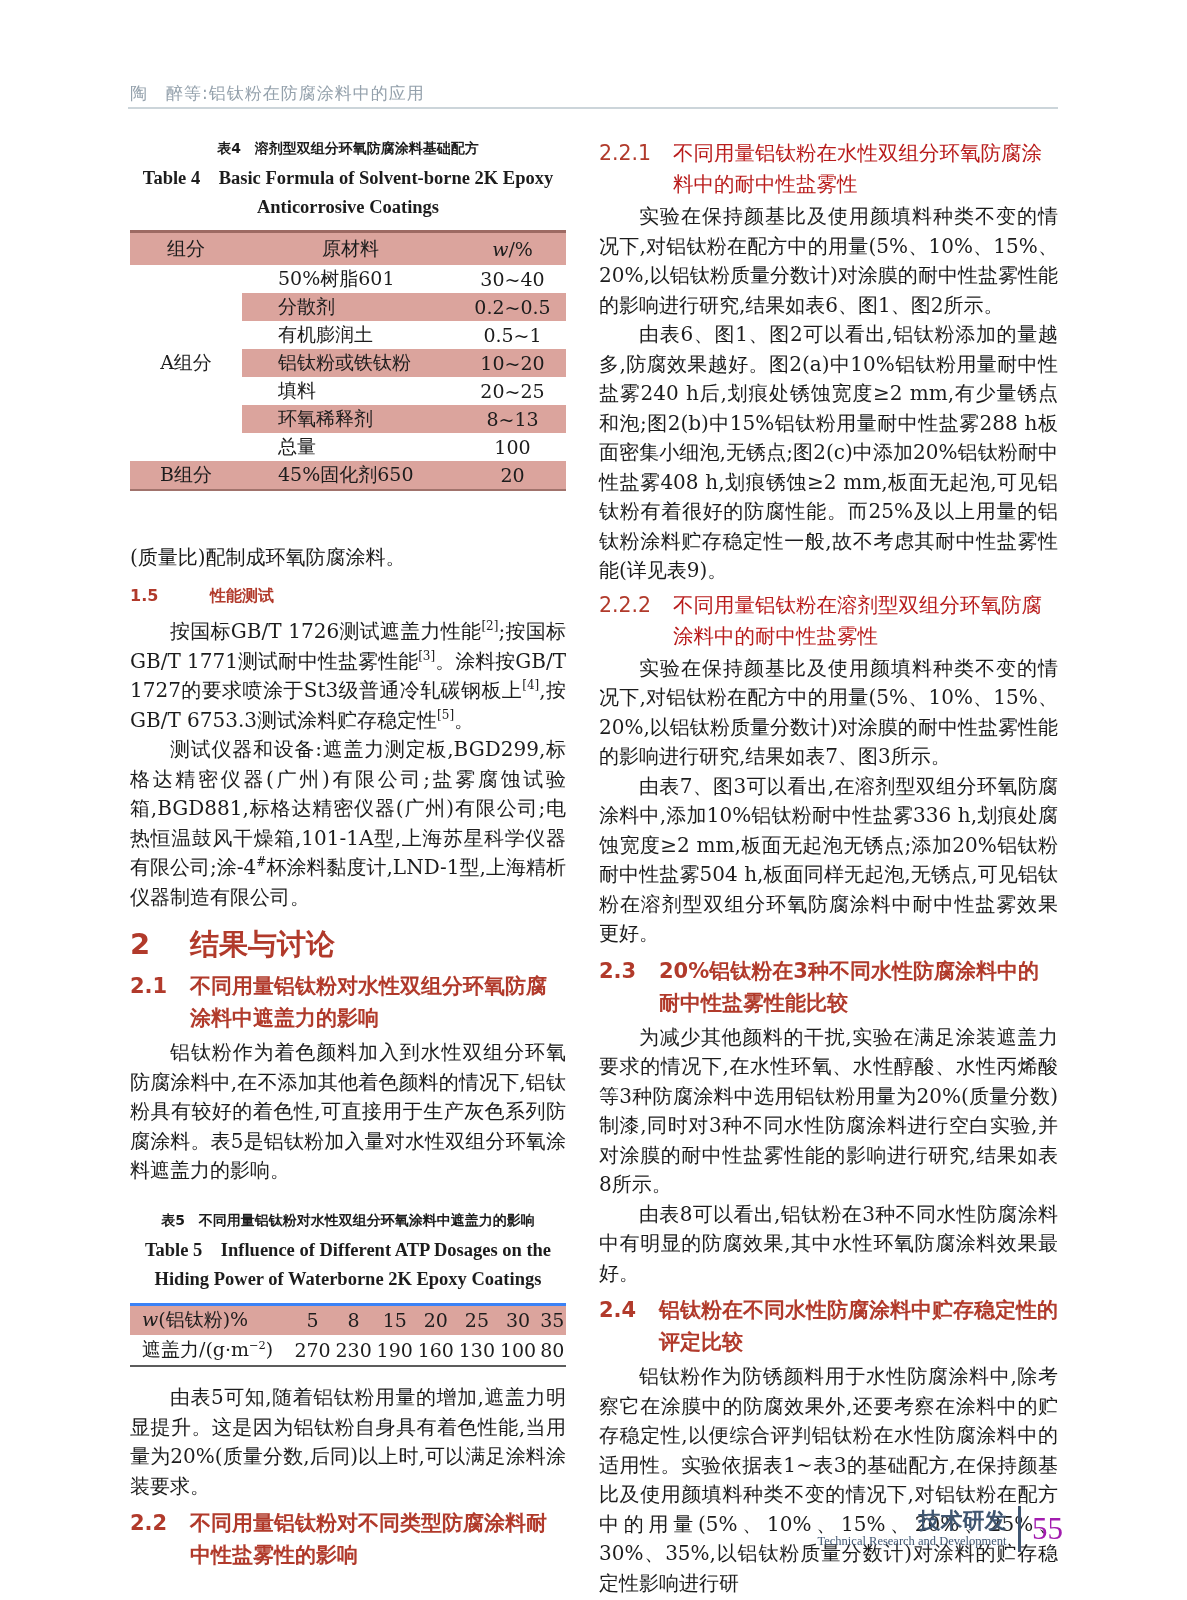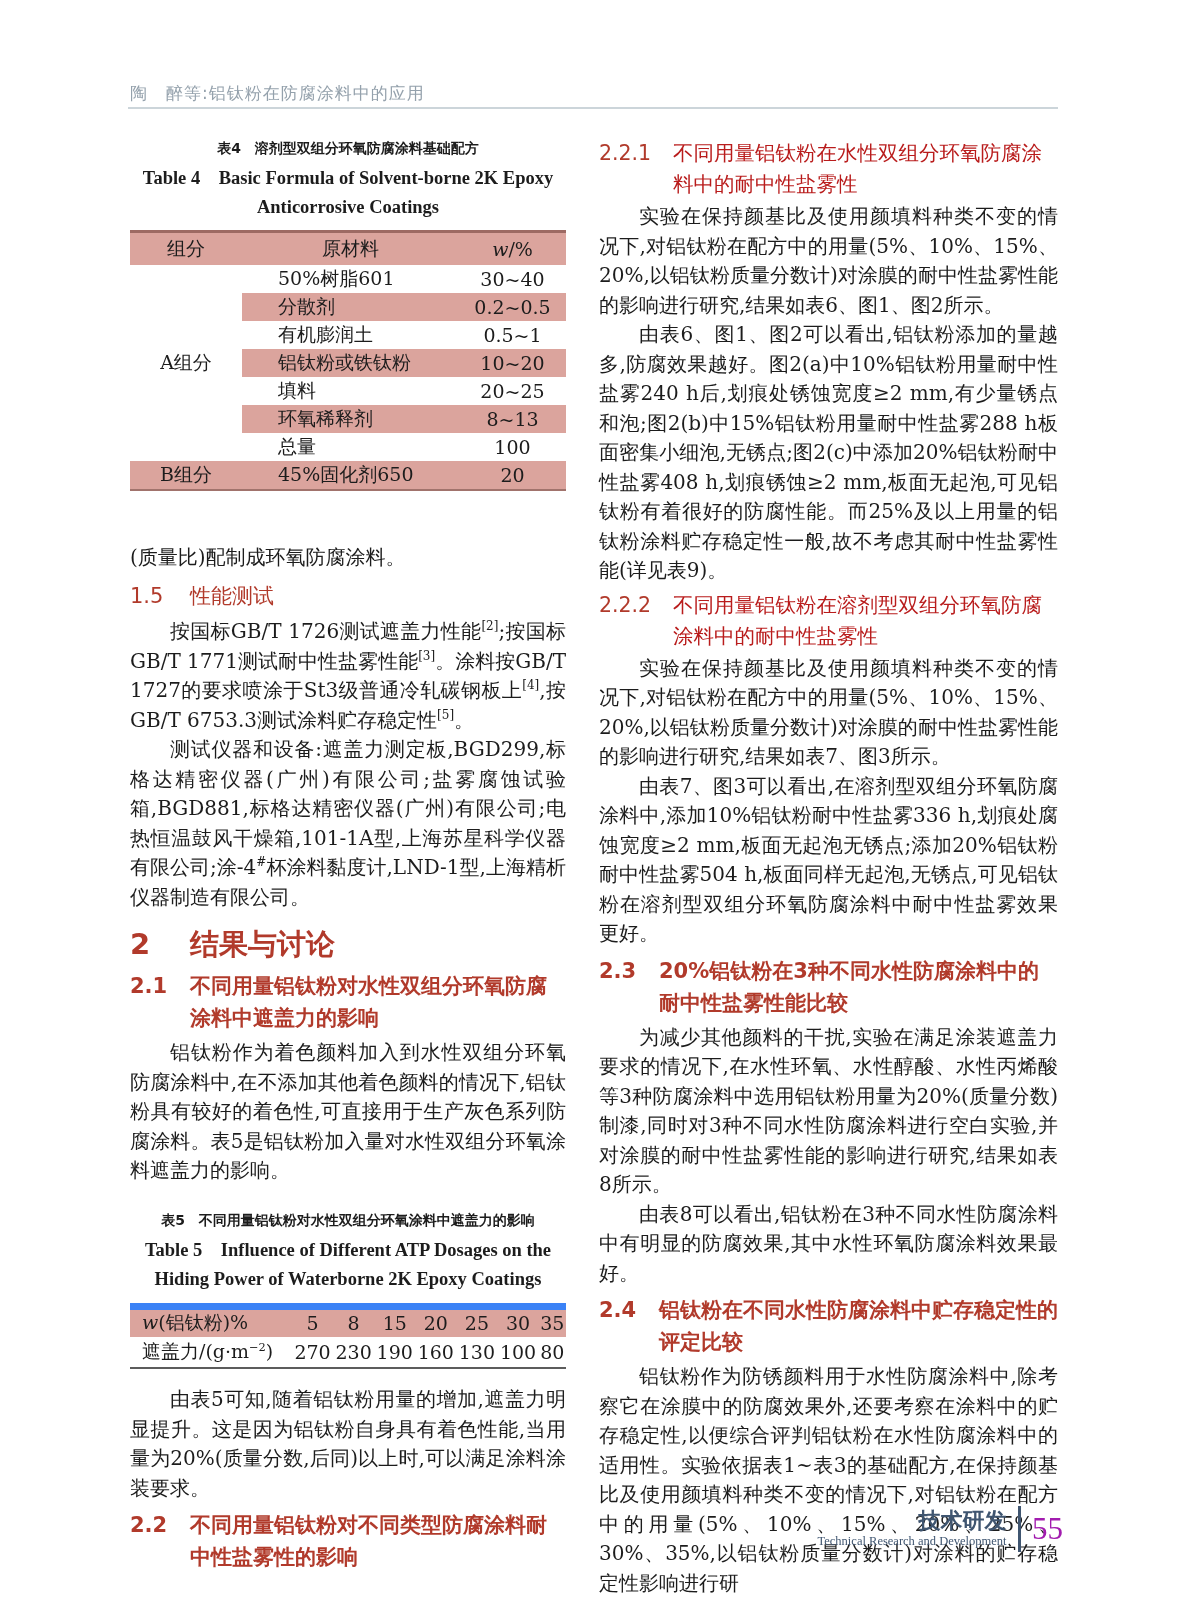--- a/index.html
+++ b/index.html
@@ -57,32 +57,33 @@
   table.t4 .c1 { width:112px; text-align:center; }
   table.t4 .c2 { width:217px; text-align:left; padding-left:36px; }
   table.t4 .c2h { width:217px; }
   table.t4 .c3 { width:107px; text-align:center; }
   table.t4 td.pink { background:#dba49d; }
   table.t4 tr.brow { background:#dba49d; height:29px; }
 
   
   table.t5 {
     width:100%; border-collapse:collapse; margin-top:9px;
-    font-size:19px; border-top:7px solid #3b82f6; border-bottom:2px solid #5c5c5c;
+    font-size:19px; border-top:3px solid #3b82f6; border-bottom:2px solid #5c5c5c;
   }
   table.t5 tr { height:31px; }
   table.t5 tr.hdr { background:#dba49d; }
   table.t5 th, table.t5 td { font-weight:normal; padding:0; text-align:center; }
   table.t5 .lab { text-align:left; padding-left:12px; width:162px; }
 
   
   .h-red-sm {
     display:flex; font-family:"DejaVu Sans","Liberation Sans",sans-serif;
-    font-weight:normal; color:#b13a2b; font-size:21px; line-height:30px;
+    font-weight:bold; color:#b13a2b; font-size:16px; line-height:30px;
     margin:9px 0 6px 0;
+    gap:20px;
   }
   .h-red-sm .num { flex:0 0 60px; }
   .h-big {
     display:flex; font-family:"DejaVu Sans","Liberation Sans",sans-serif;
     font-weight:bold; color:#b13a2b; font-size:29px; line-height:40px;
     margin:12px 0 6px 0;
   }
   .h-big .num { flex:0 0 60px; }
   .h-sub {
     display:flex; font-family:"DejaVu Sans","Liberation Sans",sans-serif;

